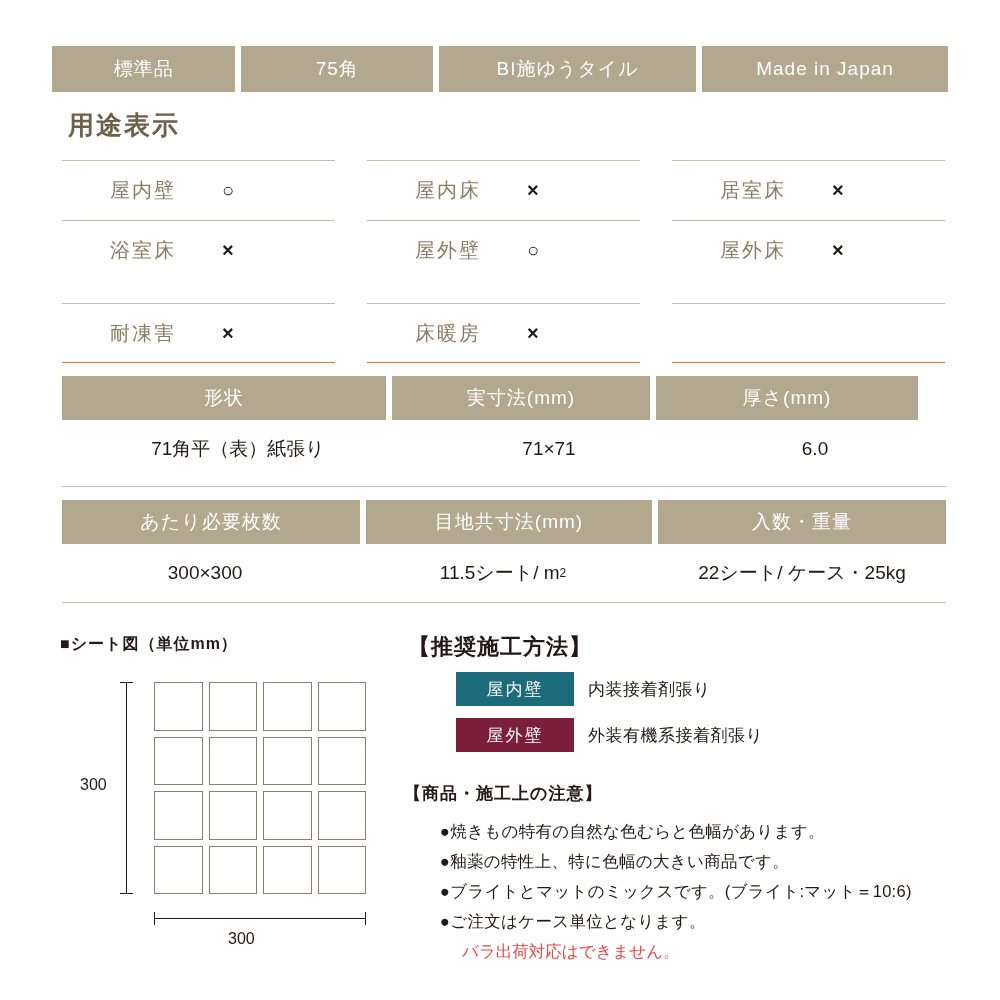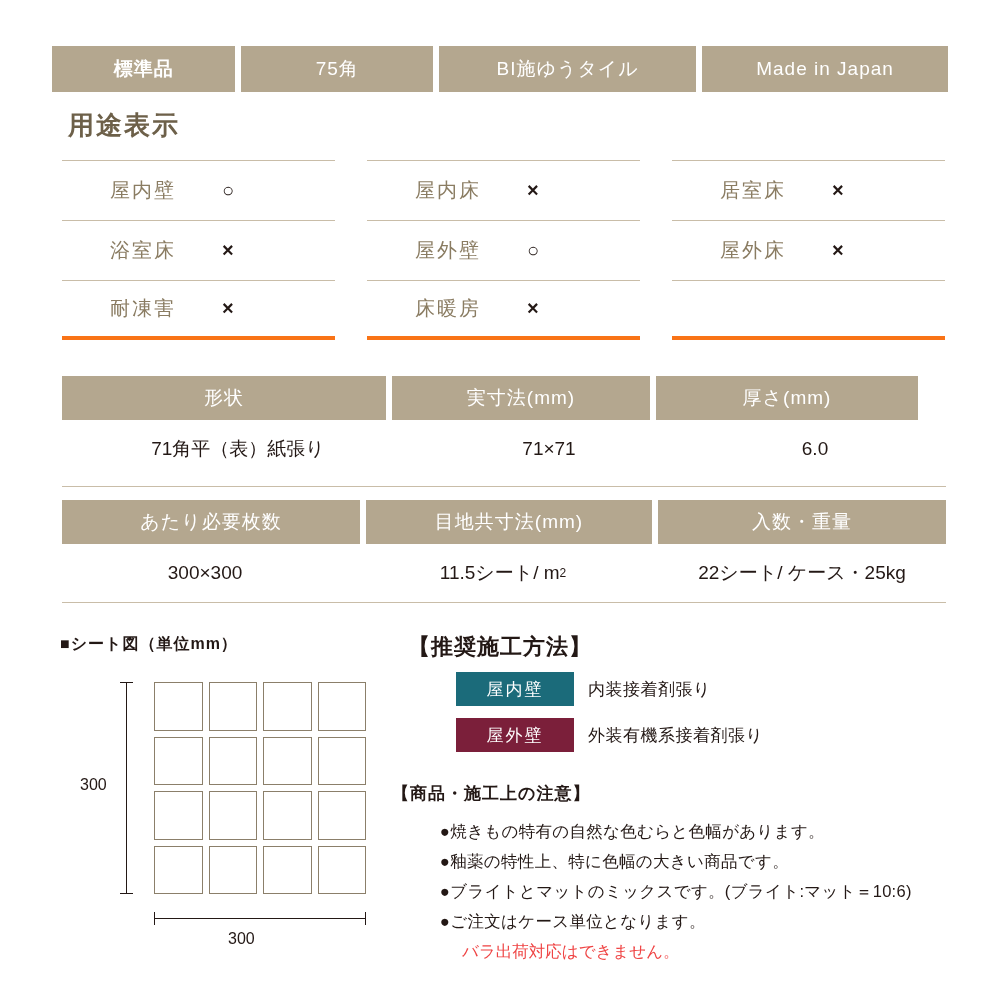--- a/index.html
+++ b/index.html
@@ -28,21 +28,21 @@
   .tag {
     height: 46px;
     background: #b4a78f;
     color: #ffffff;
     font-size: 19px;
     letter-spacing: 1px;
     display: flex;
     align-items: center;
     justify-content: center;
   }
-  .tag.t1 { width: 187px; font-weight: bold; }
+  .tag.t1 { width: 187px; }
   .tag.t2 { width: 196px; }
   .tag.t3 { width: 262px; }
   .tag.t4 { width: 251px; }
 
   
   .usage-title {
     position: absolute;
     top: 108px; left: 68px;
     font-size: 26px;
     font-weight: bold;
@@ -57,21 +57,21 @@
     gap: 32px;
   }
   .usage-col { width: 273px; }
   .usage-row {
     height: 60px;
     border-top: 1px solid #c9bda8;
     display: flex;
     align-items: center;
     padding: 0 10px;
   }
-  .usage-col .usage-row:last-child { border-bottom: 4px solid #f97316; }
+  .usage-col .usage-row:last-child { border-bottom: 1px solid #f97316; margin-top: 23px; }
   .usage-label {
     width: 150px;
     font-size: 20px;
     color: #8a7c62;
     letter-spacing: 2px;
     padding-left: 38px;
   }
   .usage-mark {
     font-size: 20px;
     color: #231815;
@@ -247,21 +247,21 @@
     justify-content: center;
   }
   .rec-text {
     font-size: 17px;
     color: #231815;
     letter-spacing: 0.5px;
   }
 
   .note-title {
     position: absolute;
-    top: 782px; left: 392px;
+    top: 782px; left: 404px;
     font-size: 17px;
     font-weight: bold;
     color: #231815;
     letter-spacing: 1px;
   }
   .note-list {
     position: absolute;
     top: 816px; left: 440px;
     width: 520px;
   }

